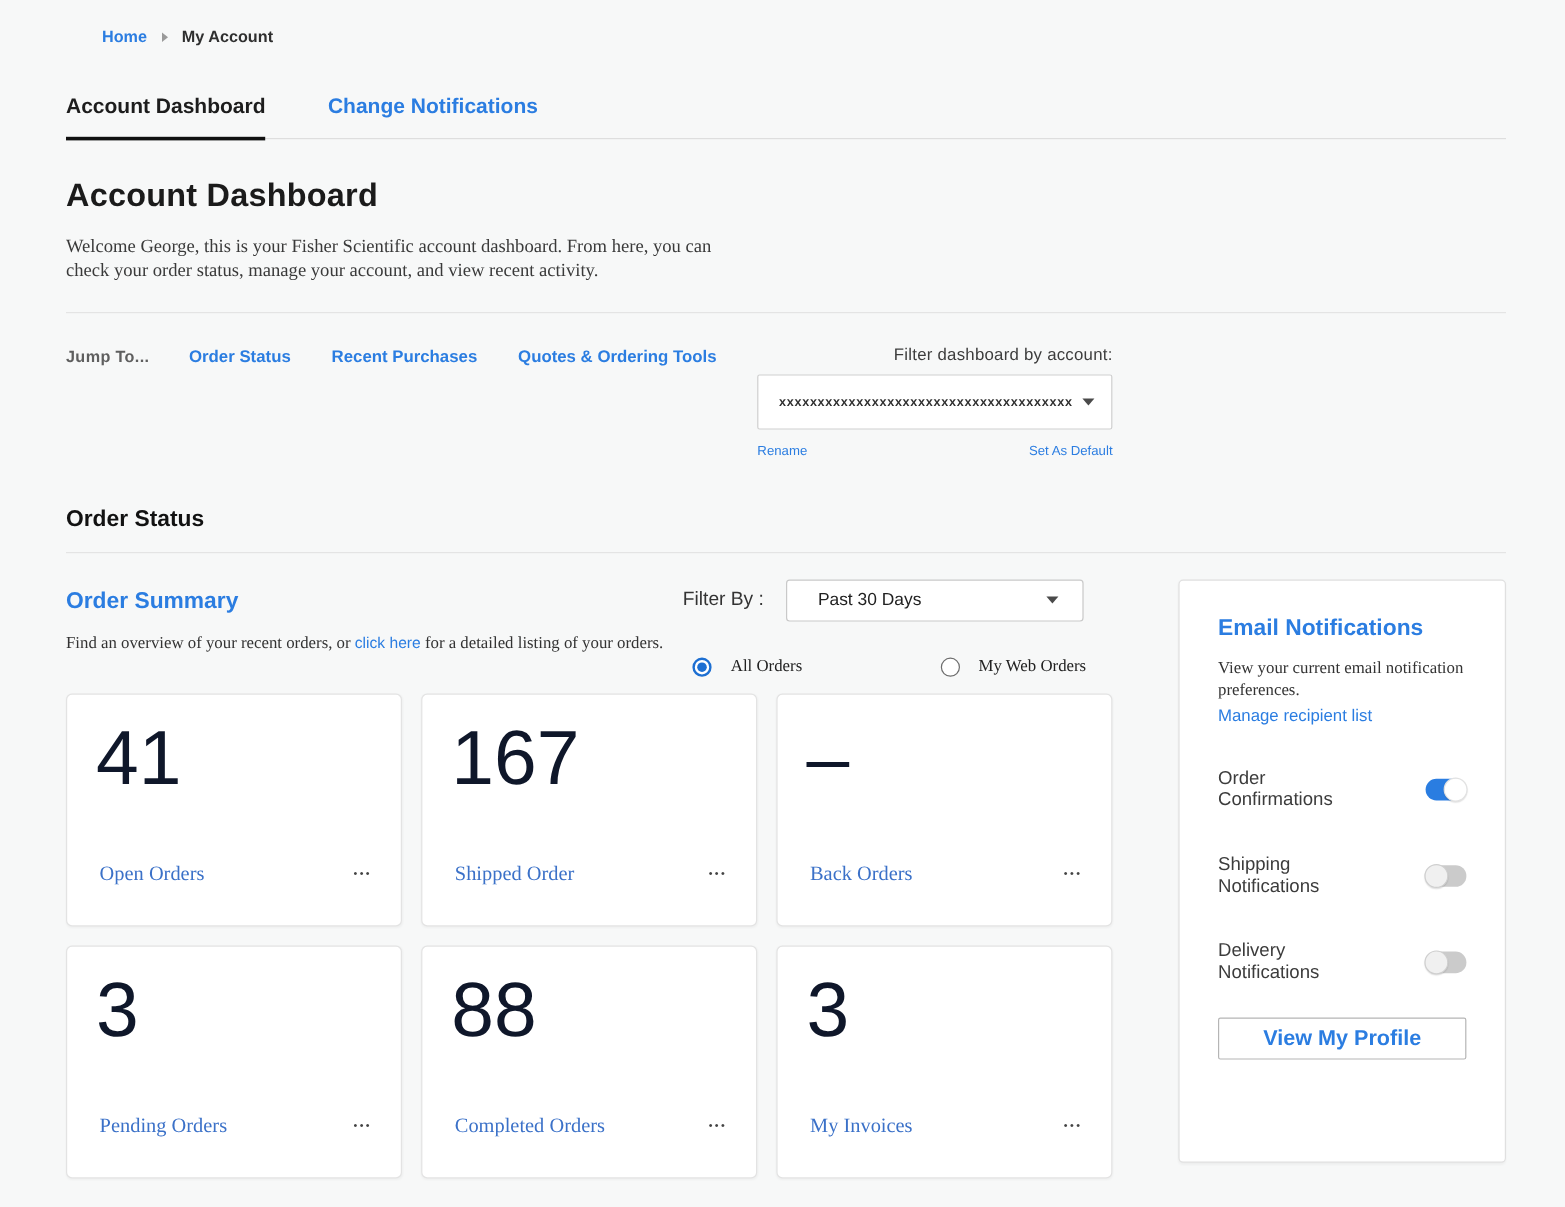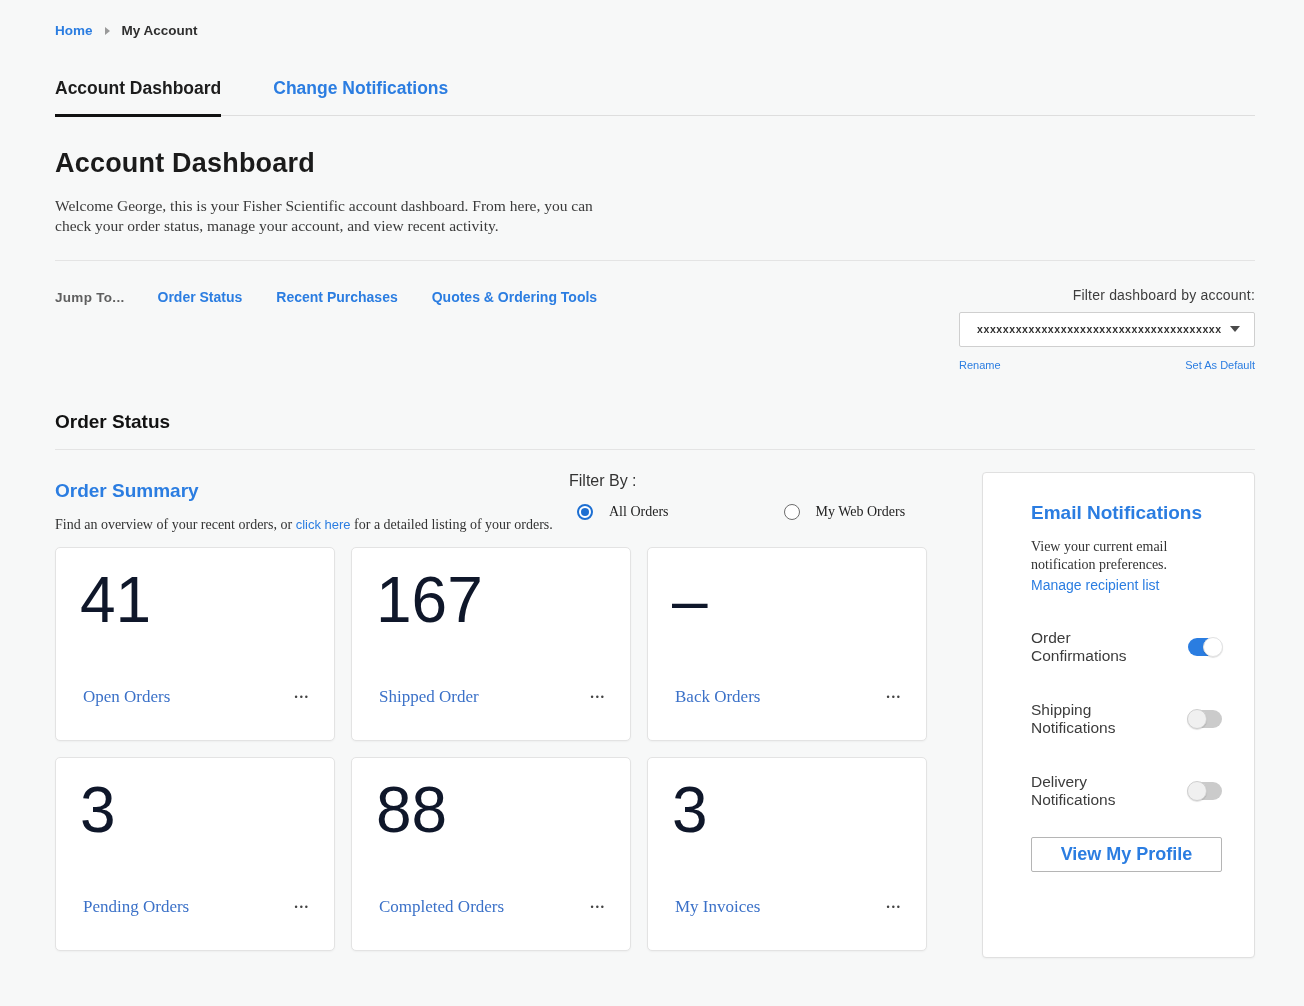--- a/index.html
+++ b/index.html
@@ -6,44 +6,44 @@
   html,body { background:#eef0f0; }
   body { font-family:"Liberation Sans", sans-serif; }
   .page {
     width:1304px; height:1006px; margin:0 auto; position:relative;
     background:#f7f8f8; overflow:hidden;
   }
   .content { padding:0 49px 0 55px; }
 
   
   .breadcrumb { padding-top:23px; display:flex; align-items:center; font-size:13.5px; }
-  .crumb-home { color:#2b7de1; font-weight:700; cursor:pointer; }
+  .crumb-home { color:#2b7de1; font-weight:700; cursor:pointer;margin-left:30px; }
   .crumb-sep { width:0; height:0; border-left:5px solid #9a9a9a; border-top:4px solid transparent; border-bottom:4px solid transparent; margin:0 12px; }
   .crumb-current { color:#2f2f2f; font-weight:700; }
 
   
   .tabs { display:flex; margin-top:40px; border-bottom:1px solid #dedede; }
   .tab { font-size:17.5px; font-weight:700; color:#2b7de1; padding:0 0 16px 0; margin-right:52px; cursor:pointer; position:relative; }
   .tab.active { color:#1d1d1d; }
   .tab.active::after { content:""; position:absolute; left:0; right:0; bottom:-2px; height:3px; background:#111; }
 
   
   .page-title { margin-top:32px; font-size:27px; font-weight:700; color:#1b1b1b; letter-spacing:0.2px; }
   .welcome { margin-top:17px; max-width:545px; font-family:"Liberation Serif", serif; font-size:15.5px; line-height:1.32; color:#3a3a3a; }
 
   .divider { border:none; border-top:1px solid #e4e4e4; margin-top:23px; }
 
   
-  .jump-row { margin-top:26px; display:flex; justify-content:space-between; align-items:flex-start; }
+  .jump-row { margin-top:26px; display:flex; justify-content:flex-start; align-items:flex-start; }
   .jump-left { display:flex; align-items:baseline; padding-top:2px; }
   .jump-label { font-size:13.5px; font-weight:600; color:#5f5f5f; letter-spacing:0.3px; margin-right:33px; }
   .jump-link { font-size:14px; font-weight:700; color:#2b7de1; margin-right:34px; cursor:pointer; }
   .account-filter { width:296px; }
   .account-filter-label { font-size:14px; color:#3d3d3d; text-align:right; letter-spacing:0.2px; }
-  .account-select { margin-top:9px; height:35px; background:#fff; border:1px solid #cfcfcf; border-radius:2px; display:flex; align-items:center; padding:0 14px 0 17px; cursor:pointer; }
+  .account-select { margin-top:9px; height:46px; background:#fff; border:1px solid #cfcfcf; border-radius:2px; display:flex; align-items:center; padding:0 14px 0 17px; cursor:pointer; }
   .account-select-value { flex:1; font-size:10.5px; font-weight:700; color:#2f2f2f; letter-spacing:0.6px; overflow:hidden; white-space:nowrap; }
   .caret { width:0; height:0; border-left:5px solid transparent; border-right:5px solid transparent; border-top:6px solid #4a4a4a; }
   .account-links { margin-top:12px; display:flex; justify-content:space-between; }
   .small-link { font-size:11px; color:#2b7de1; cursor:pointer; }
 
   
   .section-title { margin-top:40px; font-size:19px; font-weight:700; color:#121212; }
   .divider2 { border:none; border-top:1px solid #e4e4e4; margin-top:16px; }
 
   
@@ -52,37 +52,37 @@
   .left-header { display:flex; justify-content:space-between; align-items:flex-start; }
   .summary-title { font-size:19px; font-weight:700; color:#2b7de1; margin-top:8px; }
   .summary-desc { margin-top:15px; font-family:"Liberation Serif", serif; font-size:14px; color:#333; }
   .summary-desc .inline-link { font-family:"Liberation Sans", sans-serif; font-size:13px; color:#2b7de1; cursor:pointer; }
   .filter-block { width:360px; }
   .filter-row { display:flex; align-items:center; }
   .filter-label { font-size:16px; color:#333; margin-right:18px; white-space:nowrap; }
   .filter-select { width:248px; height:35px; background:#fff; border:1px solid #c9c9c9; border-radius:3px; display:flex; align-items:center; padding:0 20px 0 26px; cursor:pointer; }
   .filter-select-value { flex:1; font-size:14.5px; color:#222; }
   .radio-row { margin-top:14px; display:flex; align-items:center; }
-  .radio-item { display:flex; align-items:center; cursor:pointer; }
+  .radio-item { display:flex; align-items:center; cursor:pointer;margin-top:16px; }
   .radio-item + .radio-item { margin-left:115px; }
   .radio { width:16px; height:16px; border-radius:50%; border:1px solid #6d6d6d; background:#fff; position:relative; flex:none; }
   .radio-item.selected .radio { border:2px solid #1d6fd2; }
   .radio-item.selected .radio::after { content:""; position:absolute; left:2px; top:2px; width:8px; height:8px; border-radius:50%; background:#1d6fd2; }
   .radio-label { margin-left:16px; font-family:"Liberation Serif", serif; font-size:14px; color:#222; }
 
   
   .cards { margin-top:14px; display:grid; grid-template-columns:repeat(3, 280px); grid-auto-rows:194px; gap:16px; }
   .card { background:#fff; border:1px solid #e3e3e3; border-radius:5px; box-shadow:0 1px 2px rgba(0,0,0,0.04); position:relative; padding:16px 24px; }
   .card-value { font-size:64px; font-weight:300; line-height:1.15; color:#0f172a; }
   .card-footer { position:absolute; left:27px; right:22px; bottom:33px; display:flex; justify-content:space-between; align-items:center; }
   .card-label { font-family:"Liberation Serif", serif; font-size:17px; color:#3b71c8; cursor:pointer; }
   .card-menu { font-size:9px; letter-spacing:2px; color:#444; cursor:pointer; padding:4px 2px; }
 
   
-  .panel { width:273px; margin-left:auto; background:#fff; border:1px solid #e0e0e0; border-radius:4px; box-shadow:0 1px 2px rgba(0,0,0,0.04); min-height:486px; padding:29px 32px 28px 48px; }
+  .panel { width:273px; margin-left:auto; background:#fff; border:1px solid #e0e0e0; border-radius:4px; box-shadow:0 1px 2px rgba(0,0,0,0.04); min-height:486px; padding:29px 32px 28px 32px; }
   .panel-title { font-size:19px; font-weight:700; color:#2b7de1; }
   .panel-desc { margin-top:14px; font-family:"Liberation Serif", serif; font-size:14px; line-height:1.3; color:#333; }
   .panel-link { margin-top:3px; font-size:14px; color:#2b7de1; cursor:pointer; }
   .toggle-row { margin-top:36px; display:flex; justify-content:space-between; align-items:center;gap:37px; }
   .toggle-label { font-size:15.5px; color:#3c3c3c; }
   .toggle { width:34px; height:18px; border-radius:9px; background:#cbcbcb; position:relative; cursor:pointer; flex:none; }
   .toggle .knob { position:absolute; top:-1px; left:-1px; width:20px; height:20px; border-radius:50%; background:#f0f0f0; border:1px solid #cfcfcf; box-shadow:0 1px 1px rgba(0,0,0,0.12); }
   .toggle.on { background:#2a7de1; }
   .toggle.on .knob { left:15px; background:#fff; border-color:#e2e2e2; }
   .profile-btn { margin-top:28px; width:100%; height:35px; background:#fff; border:1px solid #b5b5b5; border-radius:2px; font-family:"Liberation Sans", sans-serif; font-size:18px; font-weight:700; color:#2b7de1; cursor:pointer; }
@@ -135,20 +135,24 @@
     <div class="main">
       <div class="left-col">
         <div class="left-header">
           <div>
             <h3 class="summary-title">Order Summary</h3>
             <p class="summary-desc"><span>Find an overview of your recent orders, or </span><span class="inline-link">click here</span><span> for a detailed listing of your orders.</span></p>
           </div>
           <div class="filter-block">
             <div class="filter-row">
               <span class="filter-label">Filter By :</span>
+              <div class="filter-select">
+                <span class="filter-select-value">Past 30 Days</span>
+                <span class="caret"></span>
+              </div>
             </div>
             <div class="radio-row">
               <span style="width:8px"></span>
               <label class="radio-item selected">
                 <span class="radio"></span>
                 <span class="radio-label">All Orders</span>
               </label>
               <label class="radio-item">
                 <span class="radio"></span>
                 <span class="radio-label">My Web Orders</span>

